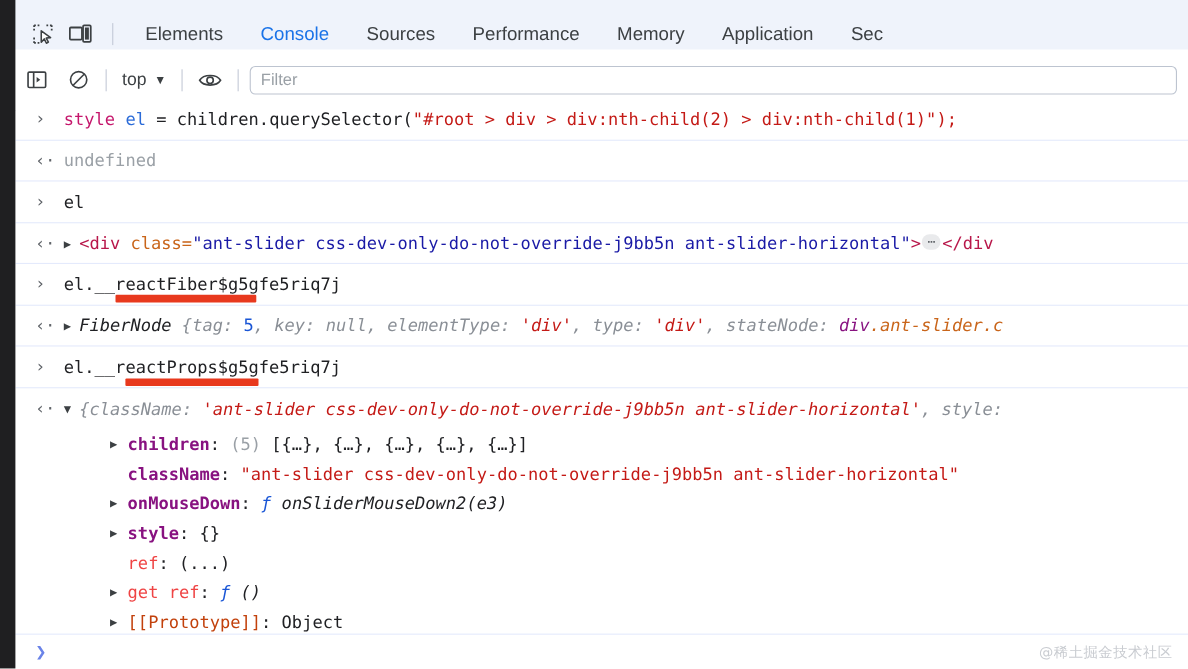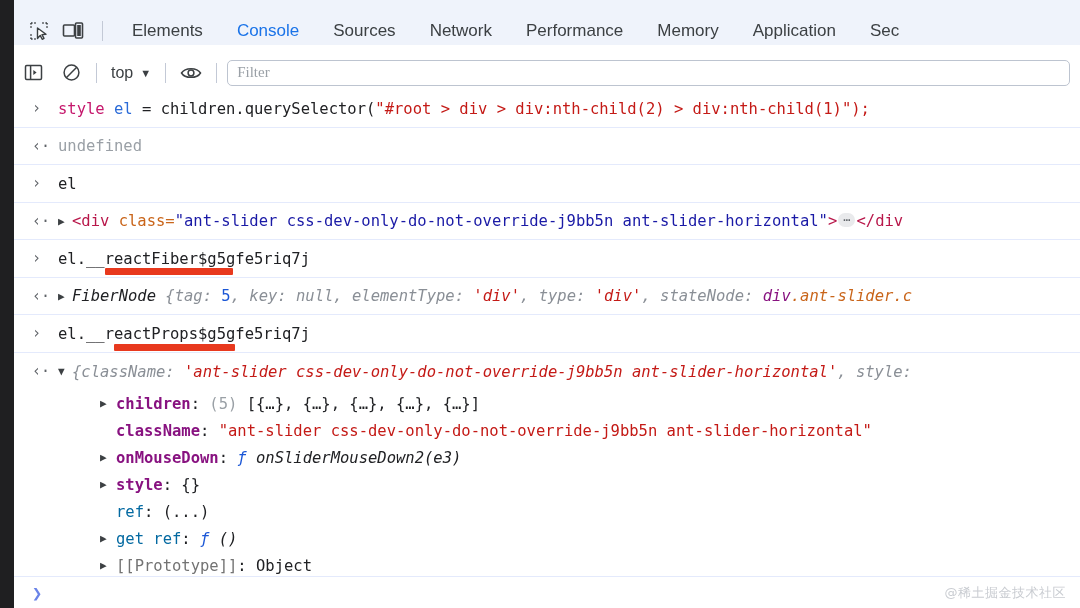--- a/index.html
+++ b/index.html
@@ -119,21 +119,21 @@
     flex: 1 1 auto;
     height: 26px;
     margin-right: 10px;
     border: 1px solid #bdc4d0;
     border-radius: 5px;
     background: #fff;
     font-size: 15px;
     color: #9aa0a6;
     padding: 0 9px;
     box-sizing: border-box;
-    font-family: Liberation Serif, serif;
+    font-family: Liberation Sans, sans-serif;
     outline: none;
     line-height: 24px;
   }
   .filter-input::placeholder { color: #9aa0a6; opacity: 1; }
 
   
   .console {
     position: absolute;
     left: 14px; top: 90px;
     width: 1066px;
@@ -186,25 +186,25 @@
   .tagred { color: #b8174a; }
   .attrn  { color: #c9651a; text-align: right; }
   .attrv  { color: #1a1aa6; }
   .gprop  { color: #8a8f96; font-style: italic; }
   .num    { color: #1a56d6; }
   .objname{ color: #202124; font-style: italic; }
   .strit  { color: #c41a16; font-style: italic; }
   .nodesel{ color: #881280; font-style: italic; }
   .nodecls{ color: #c9651a; font-style: italic; }
   .pname  { color: #881280; font-weight: bold; }
-  .pname-l{ color: #0369a1; margin-top: 42px; }
+  .pname-l{ color: #ef4444; margin-top: 42px; }
   .pval   { color: #202124; }
   .fnsym  { color: #1a56d6; font-style: italic; }
   .fnname { color: #202124; font-style: italic; }
-  .protok { color: #737373; }
+  .protok { color: #c2410c; }
 
   .ell {
     display: inline-block;
     background: #e9eaec;
     border-radius: 9px;
     color: #5f6368;
     font-size: 12px;
     line-height: 14px;
     padding: 0 5px;
     vertical-align: 2px;
@@ -289,21 +289,20 @@
         <rect x="13.5" y="2" width="7" height="15" rx="1" fill="none" stroke="#3c4043" stroke-width="1.6"></rect>
         <rect x="15.2" y="4" width="3.6" height="11" fill="#3c4043"></rect>
       </svg>
     </div>
 
     <div class="rail-sep"></div>
 
     <div class="tab">Elements</div>
     <div class="tab active">Console</div>
     <div class="tab">Sources</div>
-    <div class="tab">Network</div>
     <div class="tab">Performance</div>
     <div class="tab">Memory</div>
     <div class="tab">Application</div>
     <div class="tab">Sec</div>
   </div>
 
   <div class="filterbar">
 
     <div class="fb-icon" style="margin-left:18px;">
       <svg width="19" height="19" viewBox="0 0 19 19">

